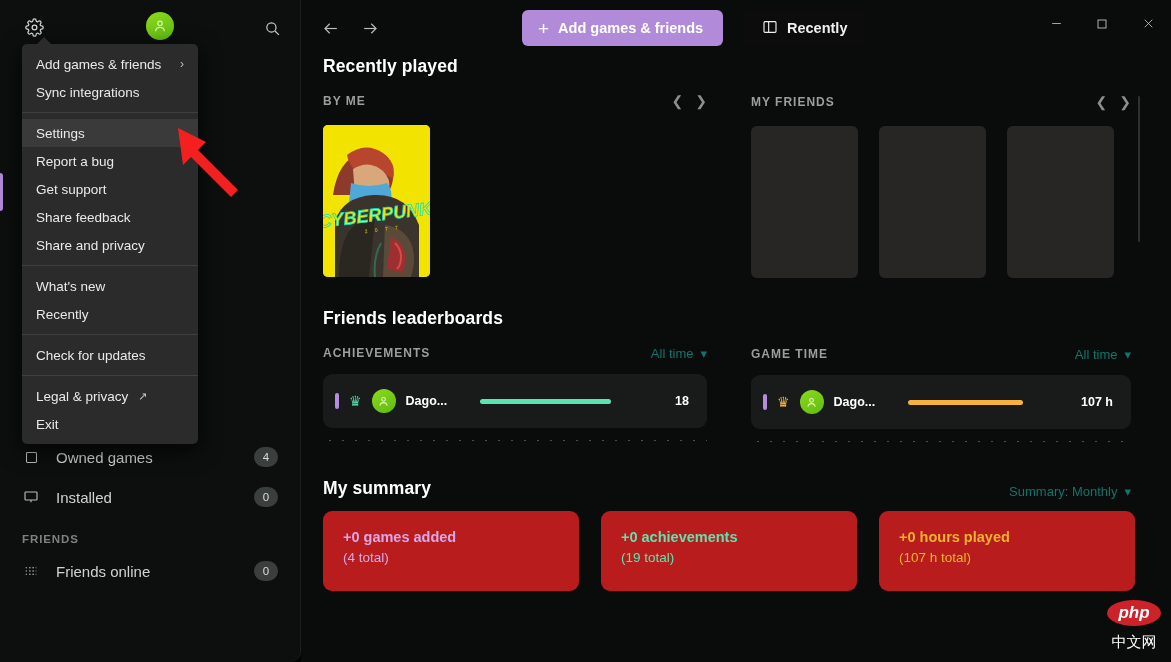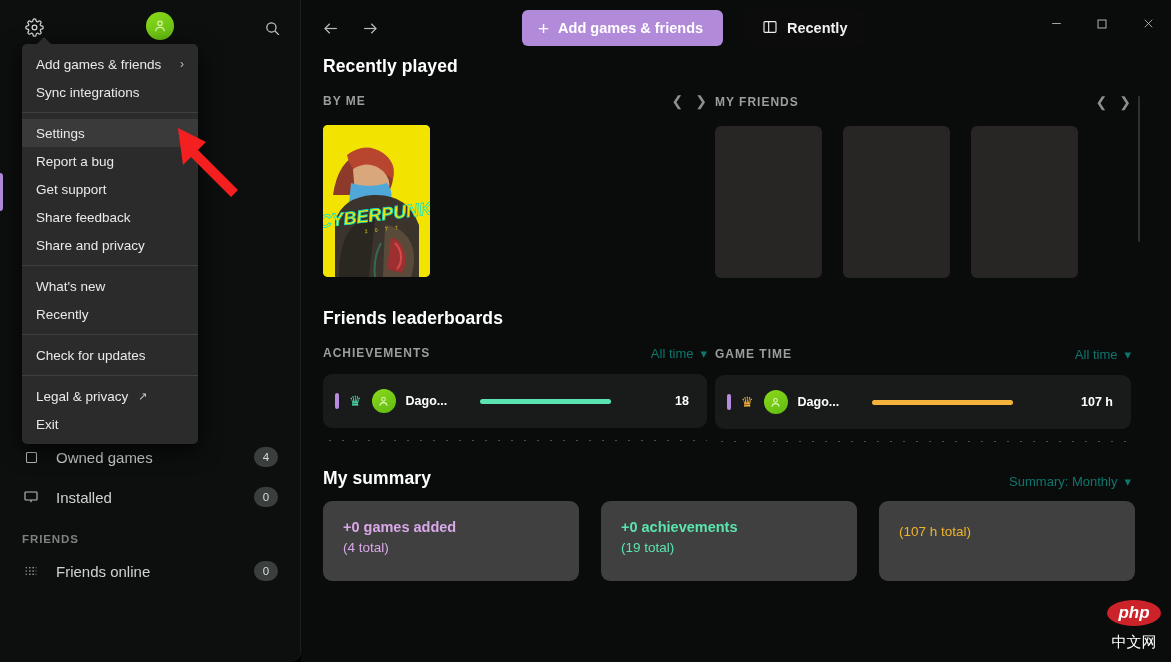--- a/index.html
+++ b/index.html
@@ -115,21 +115,21 @@
   .wincontrols { position:absolute; right:0; top:0; height:47px; display:flex; }
   .wc { width:46px; height:47px; display:flex; align-items:center; justify-content:center;
     color:#d6d6d6; cursor:pointer; }
 
   .content { position:absolute; left:0; right:0; top:56px; bottom:0; }
 
   h2.sec-title { font-size:17.5px; font-weight:700; color:#fff; letter-spacing:.1px; }
 
   .panes { display:flex; }
   .pane-left { width:406px; flex:0 0 406px; padding-left:22px; }
-  .pane-right { flex:1; padding-left:8px; padding-right:40px; position:relative; }
+  .pane-right { flex:1; padding-left:8px; padding-right:40px; position:relative;margin-left:36px; }
 
   .subhdr { display:flex; align-items:center; height:24px; margin-top:12px; }
   .subhdr .sub {
     font-size:12px; letter-spacing:1px; color:#9a9e9d; font-weight:600;
   }
   .arrows { margin-left:auto; display:flex; gap:12px; color:#8b8f8e; }
   .arrows span { cursor:pointer; font-size:14px; line-height:1; }
 
   
   .tile-row { margin-top:12px; display:flex; gap:22px; }
@@ -165,25 +165,25 @@
     background-image:radial-gradient(circle, #4a4d4c 1px, transparent 1px);
     background-size:13px 1px; background-repeat:repeat-x;
   }
 
   .select {
     margin-left:auto; display:flex; align-items:center; gap:7px;
     font-size:13px; color:#0f766e; cursor:pointer;
   }
 
   
-  .summary-wrap { margin-top:26px; }
+  .summary-wrap { margin-top:36px; }
   .sum-head { display:flex; align-items:flex-end; padding-right:40px; }
   .sum-cards { display:flex; gap:22px; margin-top:12px; }
   .sum-card {
-    width:256px; height:80px; border-radius:9px; background:#404040;
+    width:256px; height:80px; border-radius:9px; background:#b91c1c;
     padding:18px 0 0 20px;
   }
   .sum-main { font-size:14.5px; font-weight:700; }
   .sum-sub { font-size:13.5px; margin-top:5px; }
 
   
   .vscroll {
     position:absolute; right:31px; top:40px; width:2px; height:146px;
     background:#2e312f; border-radius:2px;
   }
@@ -511,20 +511,21 @@
         <div class="sum-cards">
           <div class="sum-card">
             <div class="sum-main" id="sc0m" style="color: rgb(217, 168, 232);">+0 games added</div>
             <div class="sum-sub" id="sc0s" style="color: rgb(217, 168, 232);">(4 total)</div>
           </div>
           <div class="sum-card">
             <div class="sum-main" id="sc1m" style="color: rgb(90, 229, 176);">+0 achievements</div>
             <div class="sum-sub" id="sc1s" style="color: rgb(90, 229, 176);">(19 total)</div>
           </div>
           <div class="sum-card">
+            <div class="sum-main" id="sc2m" style="color: rgb(240, 180, 41);">+0 hours played</div>
             <div class="sum-sub" id="sc2s" style="color: rgb(240, 180, 41);">(107 h total)</div>
           </div>
         </div>
       </div>
     </div>
 
     <div class="watermark">
       <span class="php-pill">php</span>
       <span class="cnw">中文网</span>
     </div>

